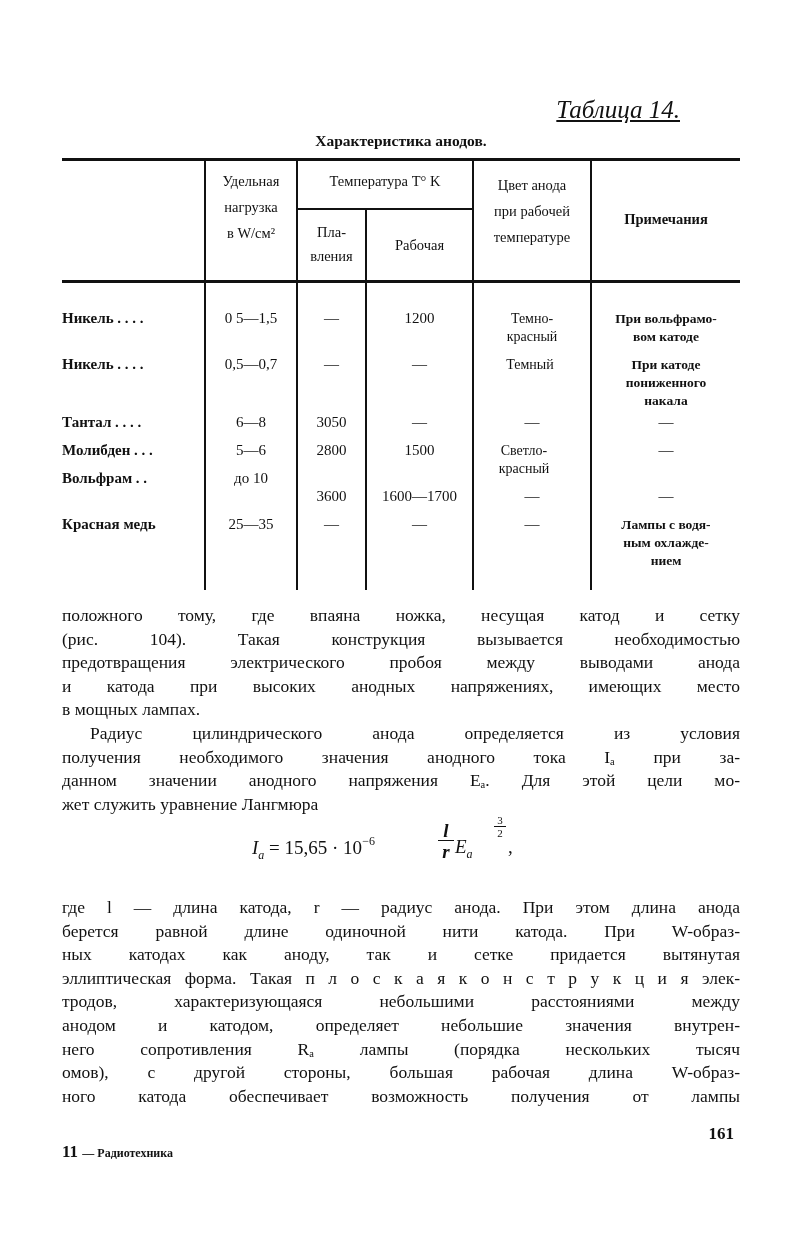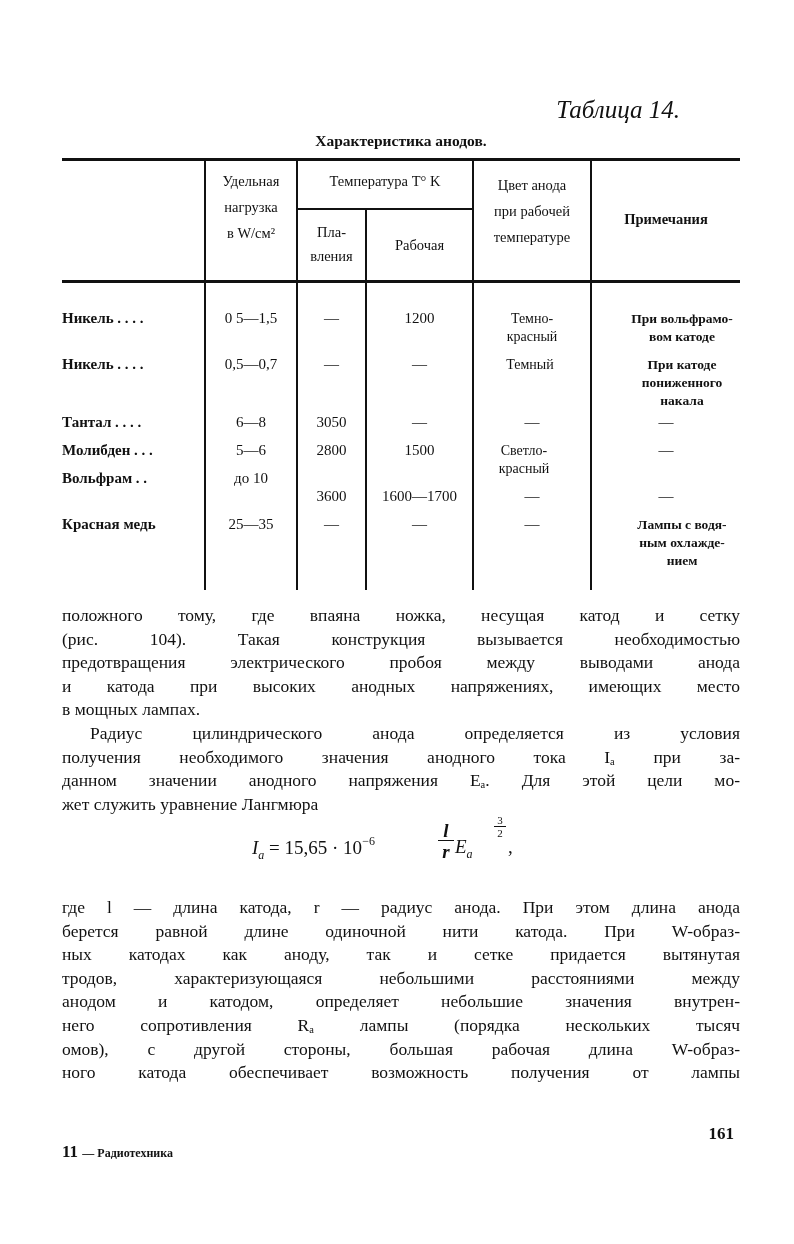--- a/index.html
+++ b/index.html
@@ -1,34 +1,34 @@
 <!DOCTYPE html>
 <html><head>
 <meta charset="utf-8">
 <style>
   html, body { margin: 0; padding: 0; background: #ffffff; }
   body { width: 794px; height: 1244px; position: relative; overflow: hidden;
          font-family: "DejaVu Serif", "Liberation Serif", serif; color: #111; }
   .page { position: absolute; left: 62px; top: 0; width: 678px; }
   .table-caption { position: absolute; right: 60px; top: 96px; font-style: italic;
-         font-size: 25px; font-family: "Liberation Serif", serif; }
+         font-size: 25px; font-family: "Liberation Serif", serif; text-decoration: underline; }
   .table-title { position: absolute; left: 0; width: 678px; top: 132px; text-align: center;
          font-weight: bold; font-size: 15.5px; font-family: "Liberation Serif", serif; }
 
   .tbl { position: absolute; left: 0; top: 158px; width: 678px; height: 432px; }
   .rule-top { position: absolute; left: 0; right: 0; top: 0; height: 3px; background: #111; }
   .rule-mid { position: absolute; left: 0; right: 0; top: 122px; height: 3px; background: #111; }
   .vline { position: absolute; width: 2px; background: #111; }
   .hsub { position: absolute; height: 1.5px; background: #111; }
   .cell { position: absolute; text-align: center; font-size: 15px; line-height: 24px;
           font-family: "Liberation Serif", serif; }
   .hdr { font-size: 14.5px; line-height: 26px; }
   .left { text-align: left; }
   .bold { font-weight: bold; }
-  .note { font-weight: bold; font-size: 13.5px; line-height: 18px; margin-left: 16px; }
+  .note { font-weight: bold; font-size: 13.5px; line-height: 18px; }
   .color { font-size: 14px; line-height: 18px; }
 
   .body-text { position: absolute; left: 0; width: 678px; font-size: 17.5px; line-height: 23.6px;
           text-align: justify; font-family: "Liberation Serif", serif; }
   .body-text p { margin: 0; text-align: justify; text-align-last: justify; }
   .body-text p.last { text-align-last: left; }
   .indent { text-indent: 28px; }
   .formula { position: absolute; left: 0; width: 678px; top: 820px; height: 60px;
           font-family: "Liberation Serif", serif; font-size: 19px; }
   .footer { position: absolute; top: 1124px; left: 0; width: 678px; font-weight: bold;
@@ -167,20 +167,21 @@
       <div>3</div>
       <div style="border-top:1px solid #111">2</div>
     </div>
     <div style="position:absolute;left:446px;top:16px">,</div>
   </div>
 
   <div class="body-text" style="top:896px">
     <p>где l — длина катода, r — радиус анода. При этом длина анода</p>
     <p>берется равной длине одиночной нити катода. При W-образ-</p>
     <p>ных катодах как аноду, так и сетке придается вытянутая</p>
+    <p>эллиптическая форма. Такая п л о с к а я  к о н с т р у к ц и я элек-</p>
     <p>тродов, характеризующаяся небольшими расстояниями между</p>
     <p>анодом и катодом, определяет небольшие значения внутрен-</p>
     <p>него сопротивления Rₐ лампы (порядка нескольких тысяч</p>
     <p>омов), с другой стороны, большая рабочая длина W-образ-</p>
     <p>ного катода обеспечивает возможность получения от лампы</p>
   </div>
 
   <div class="footer">
     <span class="sig"><span>11</span> <small>— Радиотехника</small></span>
     <span class="pg">161</span>

